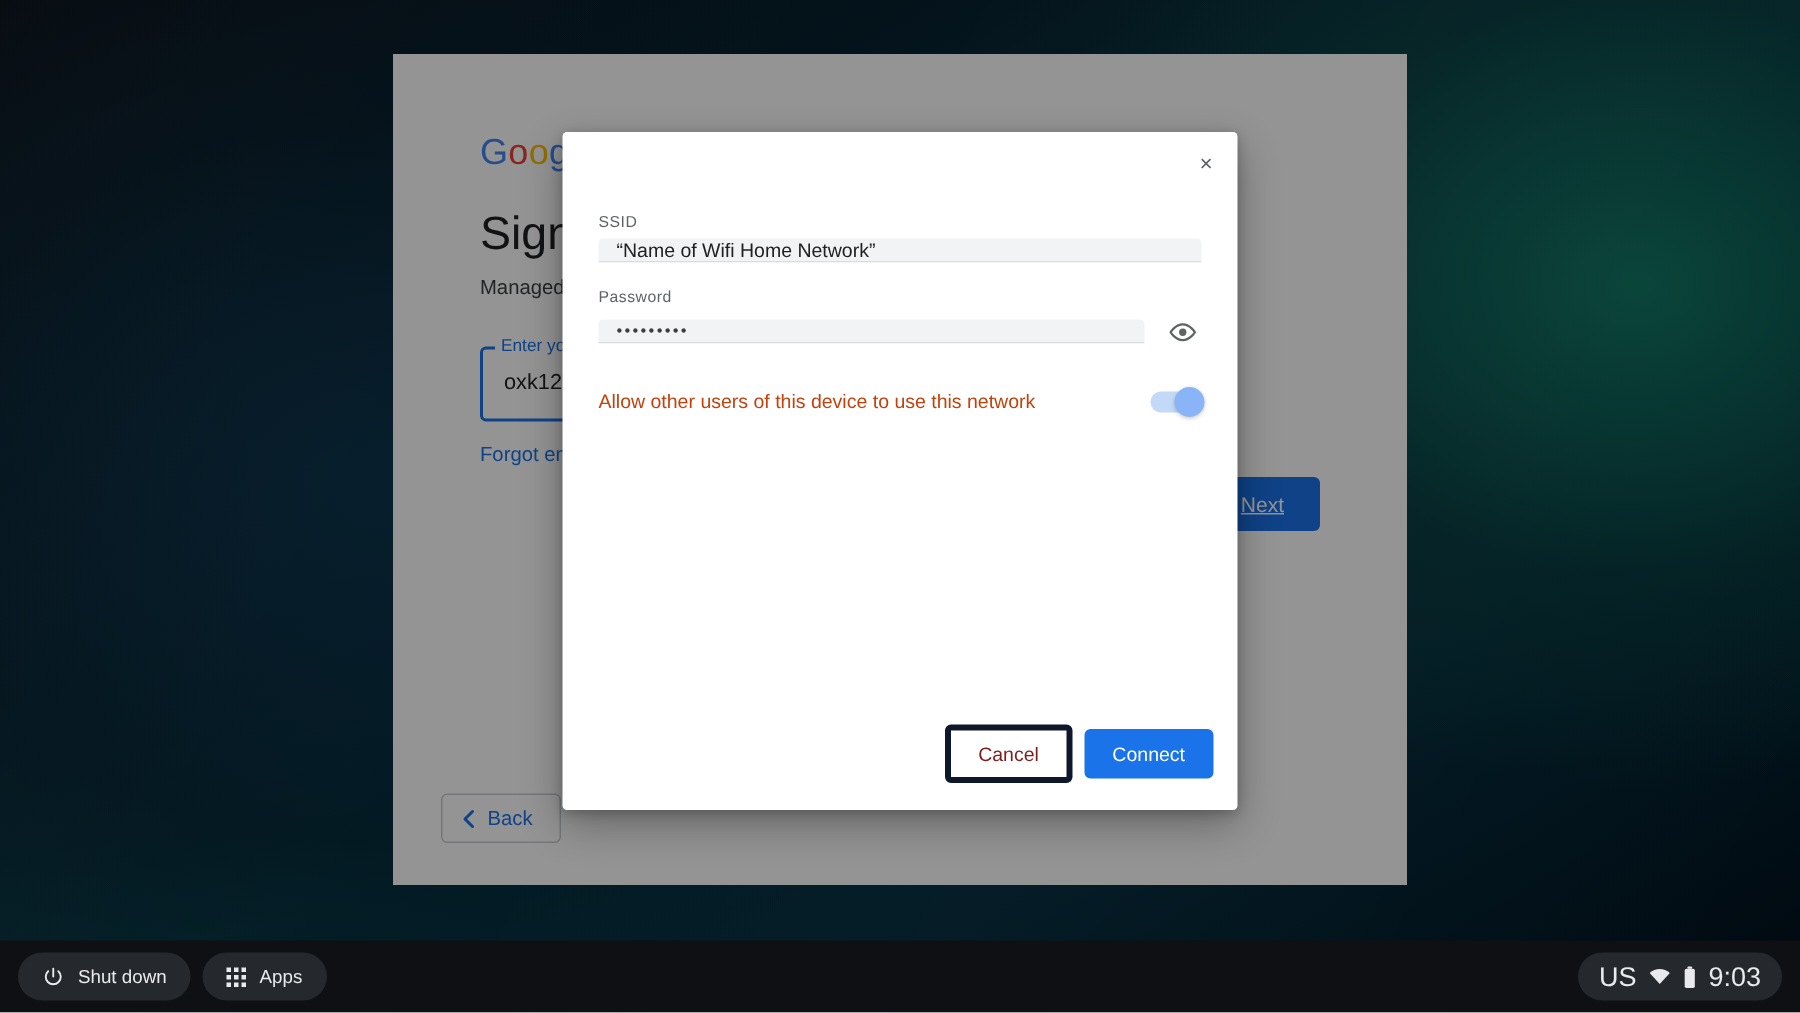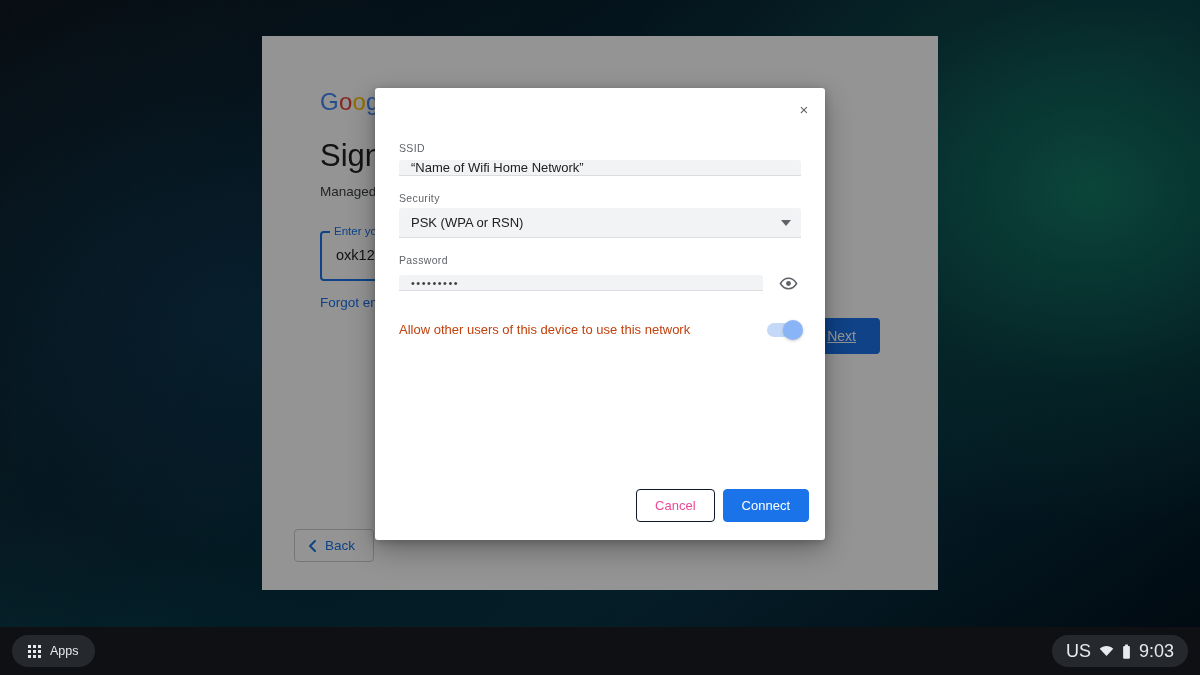--- a/index.html
+++ b/index.html
@@ -196,22 +196,22 @@
     box-shadow: 0 1px 3px rgba(0,0,0,0.22);
   }
 
   #dialog-actions {
     flex: 0 0 auto;
     display: flex; justify-content: flex-end; align-items: center;
     gap: 8px;
     padding: 0 16px 18px 16px;
   }
   #cancel-button {
-    background: #ffffff; color: #ec4899;
-    border: 1px solid #0f172a; border-radius: 4px;
+    background: #ffffff; color: #7f1d1d;
+    border: 4px solid #0f172a; border-radius: 4px;
     padding: 8px 18px; font-size: 13px; font-weight: 500;
     font-family: "Liberation Sans", sans-serif;
     cursor: pointer;
   }
   #connect-button {
     background: #1a73e8; color: #ffffff;
     border: 1px solid #1a73e8; border-radius: 4px;
     padding: 8px 18px; font-size: 13px; font-weight: 500;
     font-family: "Liberation Sans", sans-serif;
     cursor: pointer;
@@ -296,27 +296,20 @@
   <div id="wifi-dialog">
     <button id="dialog-close">×</button>
 
     <div id="dialog-body">
 
       <div class="field-block">
         <div class="field-label">SSID</div>
         <input class="text-field" id="ssid-input" type="text" value="“Name of Wifi Home Network”" style="">
       </div>
 
-      <div class="field-block">
-        <div class="field-label">Security</div>
-        <div class="select-field">
-          <span>PSK (WPA or RSN)</span>
-          <span class="select-caret"></span>
-        </div>
-      </div>
 
       <div class="field-block">
         <div class="field-label">Password</div>
         <div class="password-row">
           <input class="text-field" id="password-field" type="text" value="•••••••••" style="">
           <button id="toggle-password-visibility">
             <svg width="19" height="19" viewBox="0 0 24 24" fill="none" stroke="#5f6368" stroke-width="1.9">
               <path d="M1.8 12s3.8-6.6 10.2-6.6S22.2 12 22.2 12s-3.8 6.6-10.2 6.6S1.8 12 1.8 12z"></path>
               <circle cx="12" cy="12" r="3.1" fill="#5f6368" stroke="none"></circle>
             </svg>
@@ -333,20 +326,29 @@
     </div>
 
     <div id="dialog-actions">
       <button id="cancel-button">Cancel</button>
       <button id="connect-button">Connect</button>
     </div>
   </div>
 
   <div id="shelf">
     <div id="shelf-left">
+      <button class="shelf-pill">
+        <span>
+          <svg width="15" height="15" viewBox="0 0 24 24" fill="none" stroke="#e8eaed" stroke-width="2" stroke-linecap="round">
+            <path d="M12 2.8v8.4"></path>
+            <path d="M6.6 5.6a8 8 0 1 0 10.8 0"></path>
+          </svg>
+        </span>
+        <span>Shut down</span>
+      </button>
 
       <button class="shelf-pill">
         <span id="apps-grid-icon">
           <i></i>
             <i></i>
             <i></i>
             <i></i>
             <i></i>
             <i></i>
             <i></i>

